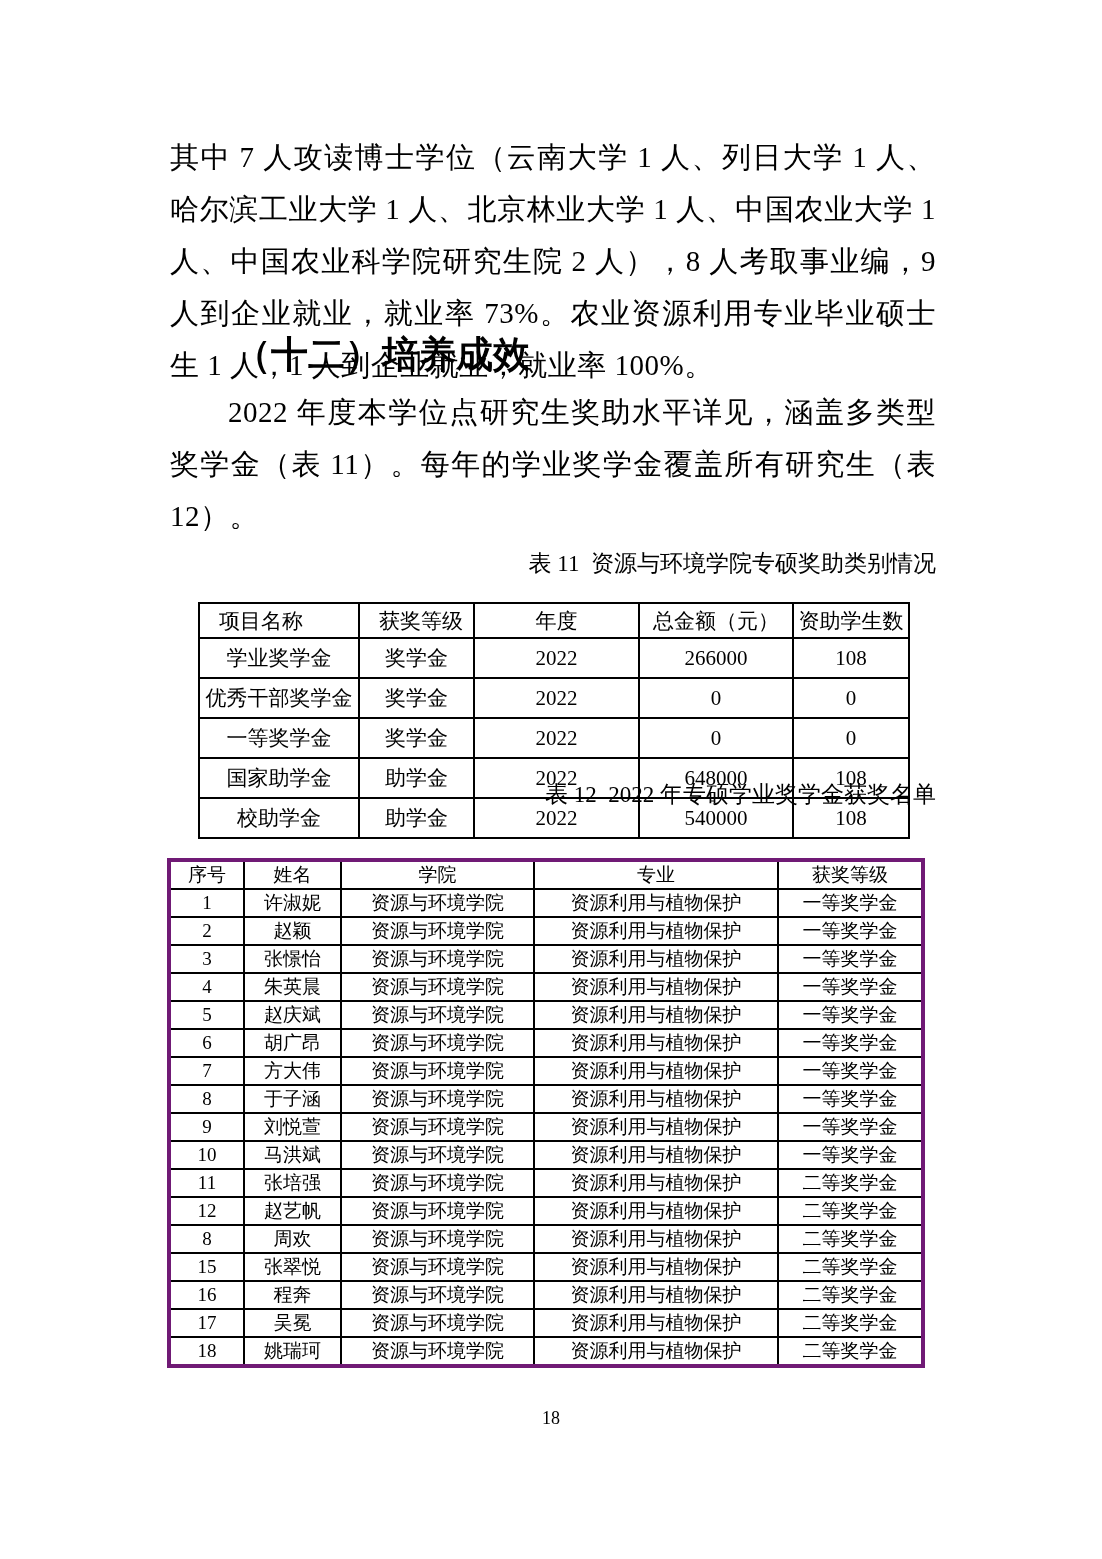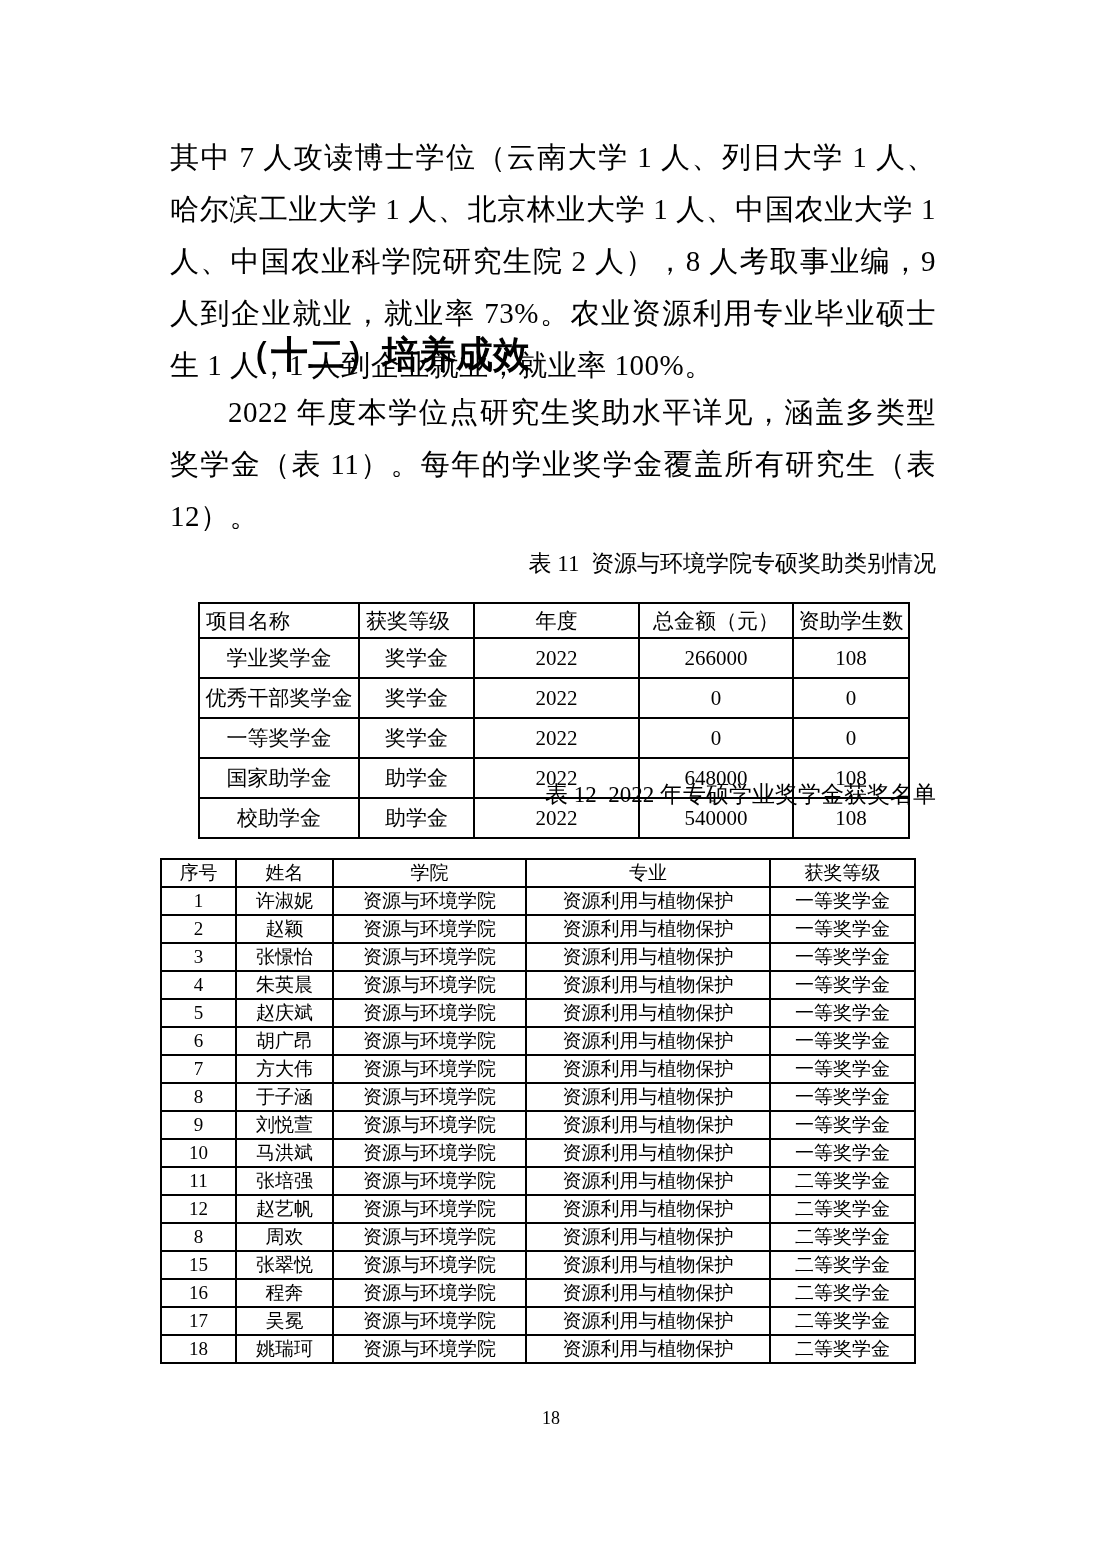--- a/index.html
+++ b/index.html
@@ -55,26 +55,26 @@
     white-space: nowrap;
   }
   .t11 {
     left: 198px; top: 602px; width: 710px;
     font-size: 21px;
     border: 2px solid #000;
   }
   .t11 th { height: 35px; }
   .t11 td { height: 40px; }
   .t11 thead th:nth-child(1),
-  .t11 thead th:nth-child(2) { text-align: left; padding-left: 6px; }
+  .t11 thead th:nth-child(2) { text-align: left; padding-left: 19px; }
 
   .t12 {
-    left: 160px; top: 858px; width: 754px;
+    left: 167px; top: 858px; width: 754px;
     font-size: 19px;
-    border: 2px solid #701a75;
+    border: 4px solid #701a75;
   }
   .t12 th { height: 28px; }
   .t12 td { height: 26px; }
 
   .page-number {
     position: absolute;
     left: 0; top: 1408px; width: 1102px;
     text-align: center;
     font-size: 18px;
   }

